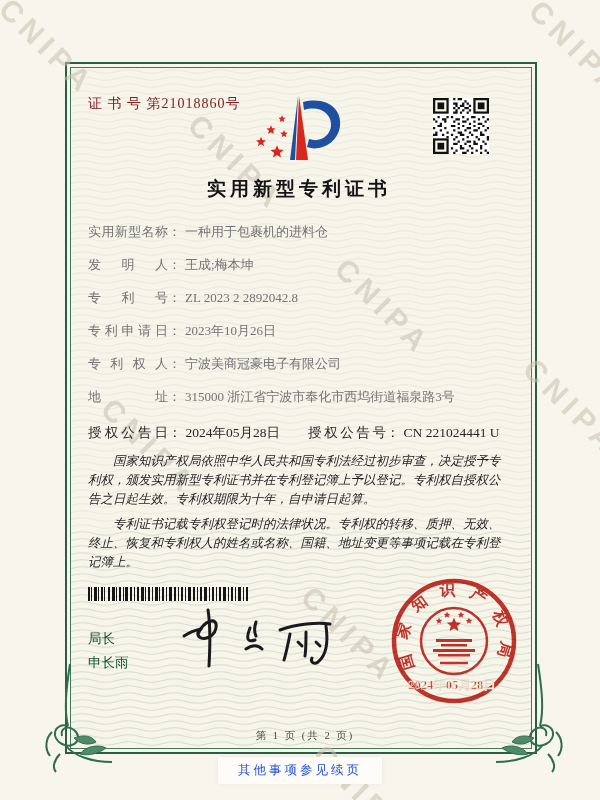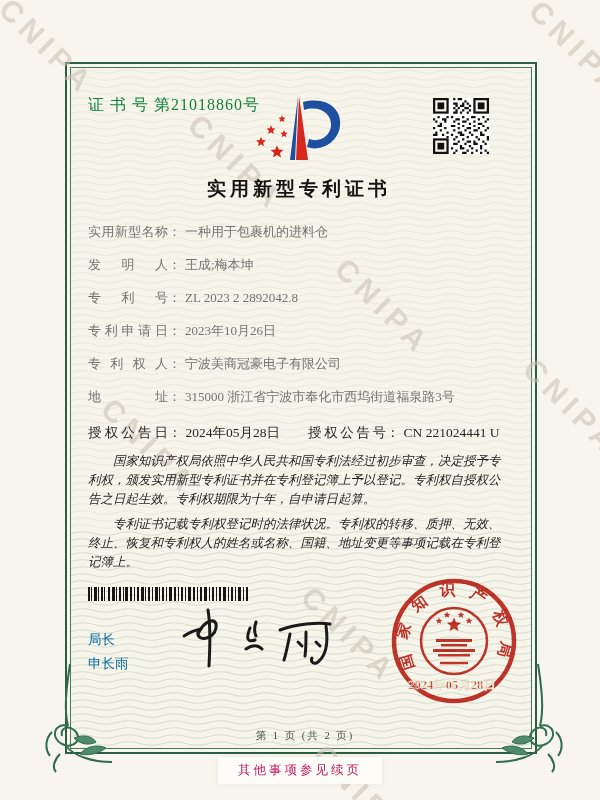--- a/index.html
+++ b/index.html
@@ -8,50 +8,50 @@
 
   
   .wm{position:absolute;z-index:1;color:rgba(199,192,174,0.55);font-family:"Liberation Sans","DejaVu Sans",sans-serif;
       font-weight:700;font-size:30px;letter-spacing:6px;white-space:nowrap;transform:rotate(45deg);transform-origin:left top;}
 
   
   .frame{position:absolute;left:65px;top:62px;width:468px;height:688px;border:2.5px solid #2b5f45;z-index:0;}
   .frame-inner{position:absolute;inset:3px;border:1px solid #45775b;background:#f7f4ea;}
   .guilloche{position:absolute;inset:0;width:100%;height:100%;}
 
-  .certno{position:absolute;left:88px;top:95px;z-index:2;font-size:16px;color:#15803d;letter-spacing:1px;}
+  .certno{position:absolute;left:88px;top:95px;z-index:2;font-size:14px;color:#7f1d1d;letter-spacing:1px;}
   .logo{position:absolute;left:250px;top:90px;z-index:2;}
   .qr{position:absolute;left:433px;top:98px;z-index:2;}
 
   .title{position:absolute;left:65px;top:176px;width:468px;z-index:2;text-align:center;
          font-size:19px;font-weight:700;letter-spacing:4px;color:#141414;}
 
   .fields{position:absolute;left:88px;top:222px;width:430px;z-index:2;font-size:13px;color:#737373;}
   .row{height:20px;line-height:20px;margin-bottom:13px;white-space:nowrap;}
   .lbl{display:inline-block;width:80px;text-align:justify;text-align-last:justify;}
   .sep{display:inline-block;margin-right:4px;}
   .grant-row{position:absolute;left:88px;top:424px;width:430px;z-index:2;font-size:13.5px;color:#272727;white-space:nowrap;}
   .lbl2{display:inline-block;width:78px;text-align:justify;text-align-last:justify;}
   .grant2{margin-left:28px;}
 
   .paras{position:absolute;left:88px;top:452px;width:424px;z-index:2;font-size:12.5px;line-height:19px;
          color:#1f1f1f;font-style:italic;}
   .paras p{margin:0 0 6px 0;text-indent:2em;}
 
   .barcode{position:absolute;left:88px;top:587px;z-index:2;}
-  .officer{position:absolute;left:88px;top:628px;z-index:2;font-family:Liberation Serif, serif;
-           font-size:13.5px;color:#0369a1;line-height:24px;}
+  .officer{position:absolute;left:88px;top:628px;z-index:2;font-family:Liberation Mono, monospace;
+           font-size:13.5px;color:#14532d;line-height:24px;}
   .sig{position:absolute;left:160px;top:596px;z-index:3;}
 
   .seal{position:absolute;left:388px;top:575px;z-index:4;mix-blend-mode:multiply;}
   .seal text{font-family:"Liberation Serif","DejaVu Serif",serif;}
 
   .page-info{position:absolute;left:71px;top:729px;width:468px;z-index:2;text-align:center;font-size:10.5px;color:#44503f;letter-spacing:2px;}
   .note{position:absolute;left:50%;top:757px;transform:translateX(-50%);z-index:2;background:#fdfcf8;
-        padding:5px 20px;box-shadow:0 0 6px rgba(0,0,0,0.06);font-size:12.5px;letter-spacing:3px;color:#be185d;}
+        padding:5px 20px;box-shadow:0 0 6px rgba(0,0,0,0.06);font-size:12.5px;letter-spacing:3px;color:#1d4ed8;}
 
   .ornament{position:absolute;z-index:3;}
   .orn-bl{left:40px;top:662px;}
   .orn-br{left:478px;top:662px;transform:scaleX(-1);}
 </style>
 </head>
 <body>
 
 <div class="page">
 

